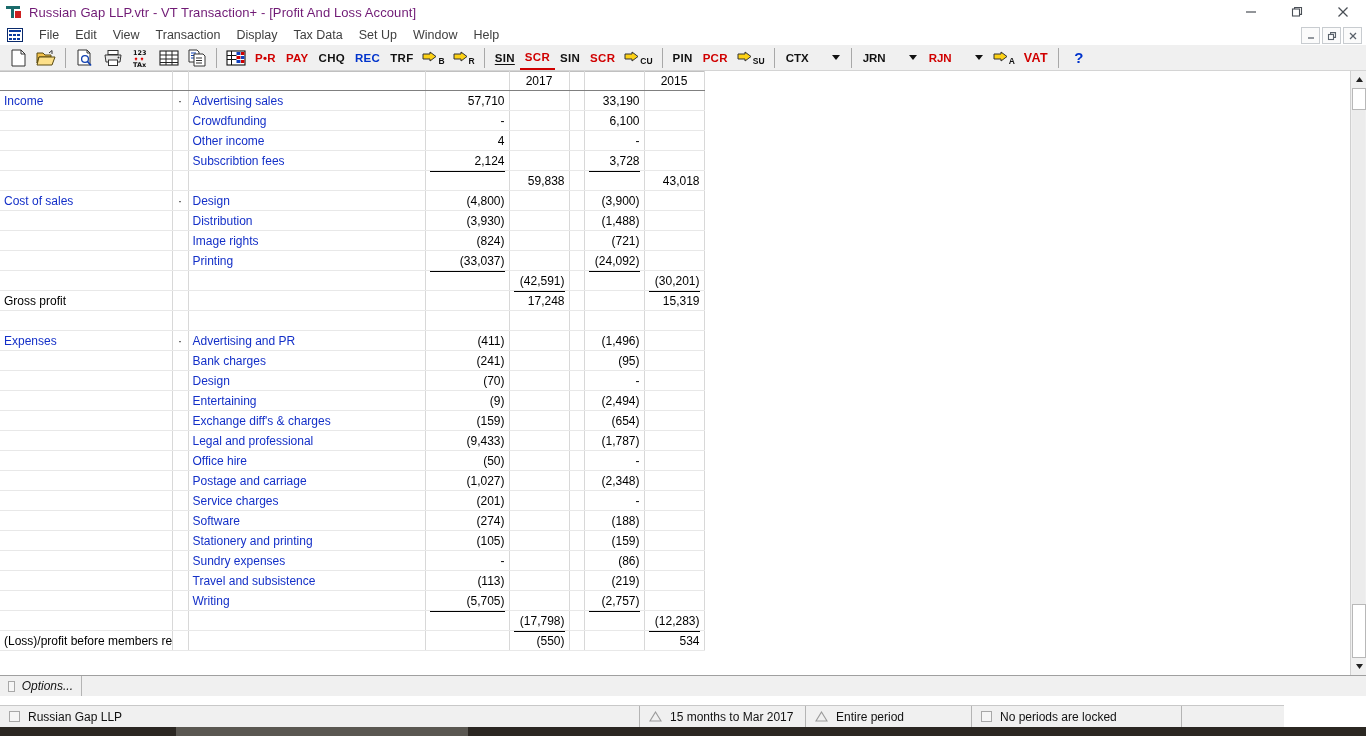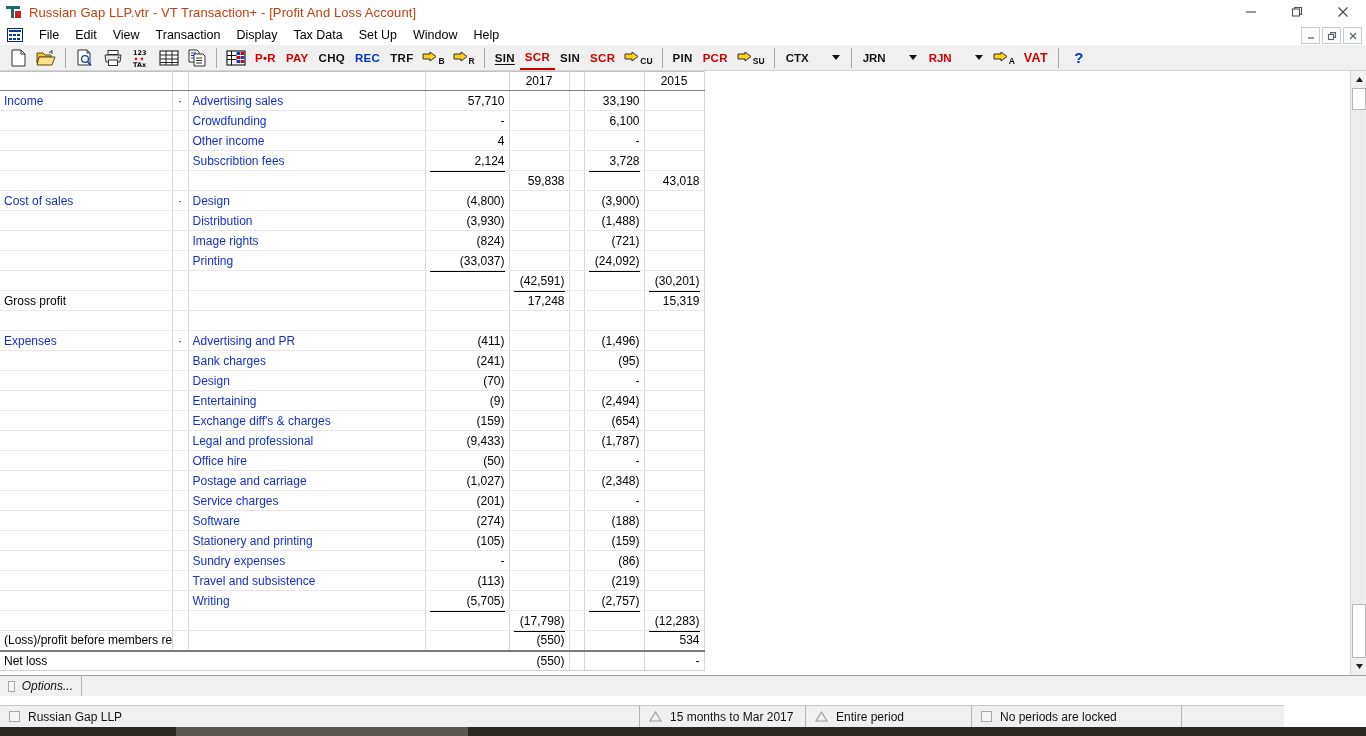--- a/index.html
+++ b/index.html
@@ -18,21 +18,21 @@
     display: flex; align-items: center;
   }
   #app-icon {
     width: 16px; height: 14px; margin-left: 6px; margin-right: 7px;
     position: relative; flex: 0 0 auto;
   }
   #app-icon .bar1 { position:absolute; left:0; top:1px; width:14px; height:3px; background:#1a6b6b; }
   #app-icon .bar2 { position:absolute; left:5px; top:4px; width:3px; height:9px; background:#1a6b6b; }
   #app-icon .bar3 { position:absolute; left:9px; top:6px; width:6px; height:7px; background:#cc2020; }
   #title-text {
-    font-size: 13px; color: #c2410c; letter-spacing: .1px;
+    font-size: 13px; color: #701a75; letter-spacing: .1px;
     white-space: nowrap;
   }
   .wbtns { position:absolute; right:0; top:0; height:24px; display:flex; }
   .wbtn {
     width: 46px; height: 24px; display:flex; align-items:center; justify-content:center;
     color:#4a4f56;
   }
   .wbtn svg { display:block; }
 
   
@@ -42,21 +42,21 @@
     display: flex; align-items: center;
   }
   #menu-icon {
     width: 16px; height: 14px; margin-left: 7px; margin-right: 8px;
     border: 1px solid #0a2a6b; background:#ffffff; position:relative;
   }
   #menu-icon i {
     position:absolute; background:#0a3aa0; display:block;
   }
   .menu-item {
-    font-size: 12.5px; color:#000000; padding: 2px 8px; white-space:nowrap;text-align:right;
+    font-size: 12.5px; color:#404040; padding: 2px 8px; white-space:nowrap;text-align:right;
   }
   .mdi-btns { position:absolute; right:4px; top:3px; display:flex; gap:2px; }
   .mdi-btn {
     width:19px; height:17px; border:1px solid #c8ccd0; background:#fbfbfb;
     display:flex; align-items:center; justify-content:center; color:#5a626b;
   }
 
   
   #toolbar {
     position:absolute; top:45px; left:0; width:1366px; height:26px;
@@ -672,27 +672,20 @@
         <tr>
           <td class="c0">(Loss)/profit before members remur</td>
           <td class="c1"></td>
           <td class="c2"></td>
           <td class="c3"></td>
           <td class="c4 topline">(550)</td>
           <td class="c5"></td>
           <td class="c6"></td>
           <td class="c7 topline">534</td>
         </tr>
-        <tr class="netrow">
-          <td colspan="4" class="c0" style="width: 485px; border-right: none;">Net loss</td>
-          <td class="c4">(550)</td>
-          <td class="c5"></td>
-          <td class="c6"></td>
-          <td class="c7">-</td>
-        </tr>
       </tbody>
   </table>
 </div>
 
 <div id="vscroll">
   <div class="sb-arrow up">
     <svg width="9" height="7" viewBox="0 0 9 7">
         <path d="M4.5 1 L8 6 H1 Z" fill="#222"></path>
       </svg>
   </div>

